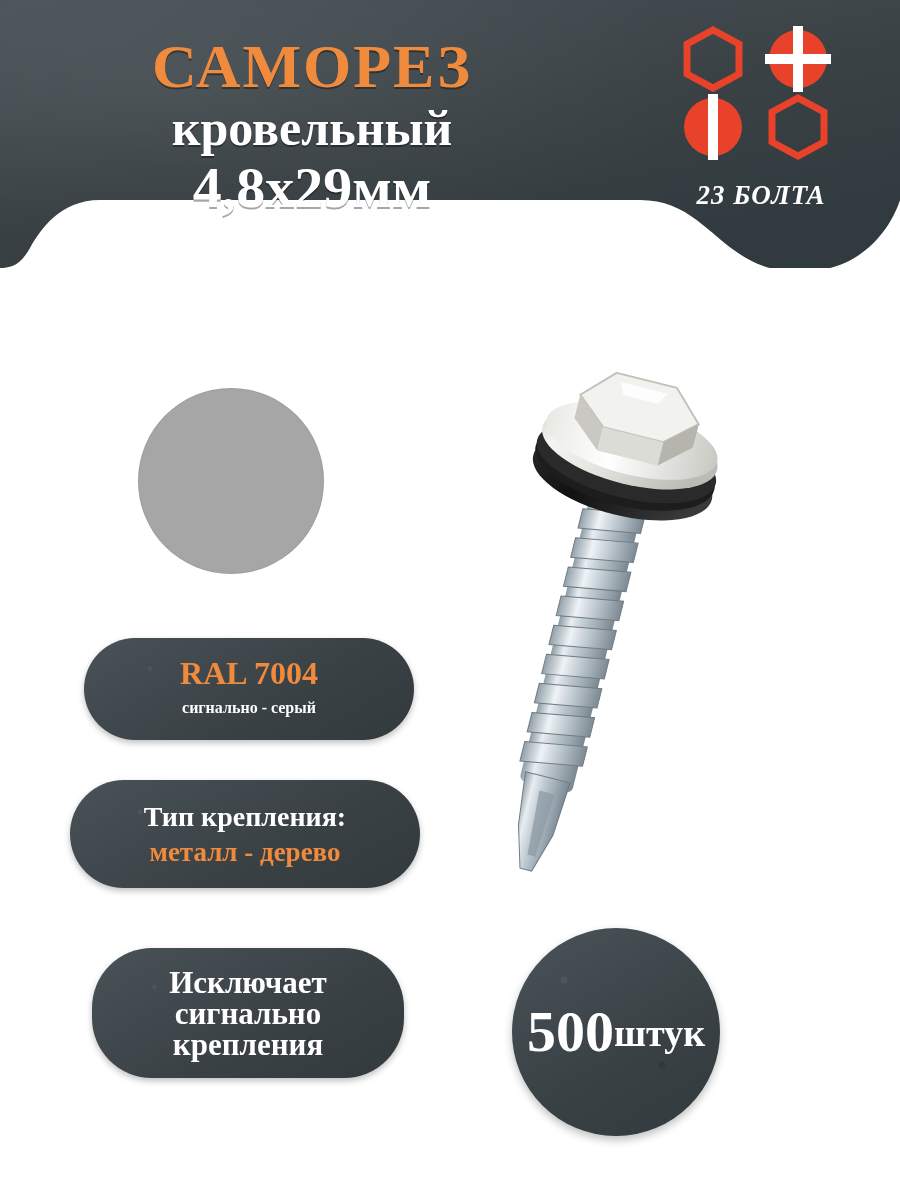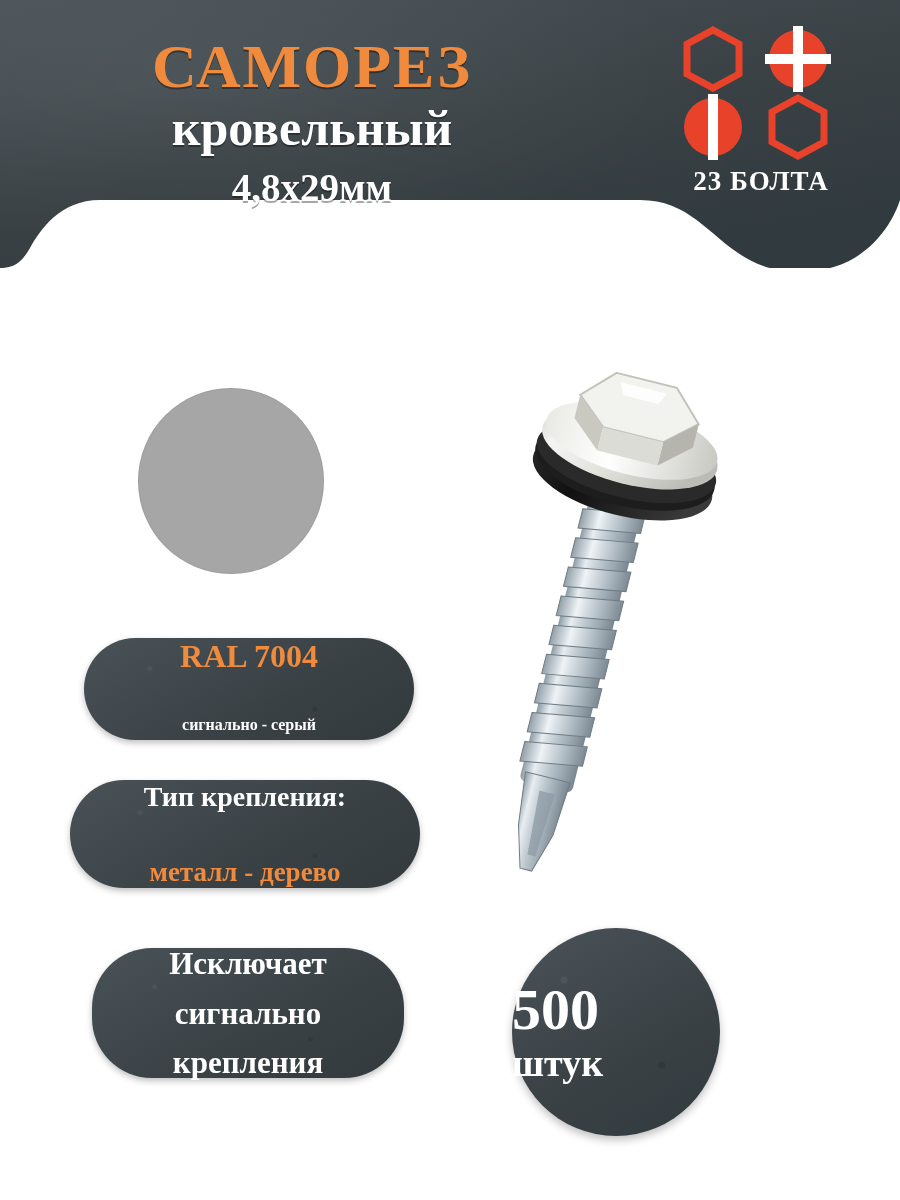--- a/index.html
+++ b/index.html
@@ -48,21 +48,21 @@
     font-weight: bold;
     font-size: 50px;
     line-height: 56px;
     color: #ffffff;
     margin-top: 2px;
     text-shadow: 0 2px 0 rgba(0,0,0,0.35);
   }
   .title-size {
     font-family: "Liberation Serif", serif;
     font-weight: bold;
-    font-size: 39px;
+    font-size: 58px;
     line-height: 52px;
     color: #ffffff;
     margin-top: 6px;
     text-shadow: 0 2px 0 rgba(0,0,0,0.35);
   }
 
   
   .brand {
     position: absolute;
     right: 34px;
@@ -75,21 +75,22 @@
     height: 134px;
     margin: 0 auto;
     position: relative;
   }
   .brand-name {
     font-family: "Liberation Serif", serif;
     font-weight: bold;
     font-size: 27px;
     color: #ffffff;
     letter-spacing: 1px;
-    margin-top: 6px;
+    margin-top: 20px;
+    font-style: italic;
   }
 
   
   .content {
     position: absolute;
     left: 0;
     top: 268px;
     width: 900px;
     height: 932px;
     background: #ffffff;
@@ -113,21 +114,21 @@
     background: #3a4246;
     background-image:
       radial-gradient(circle at 20% 30%, rgba(255,255,255,0.05) 0 2px, transparent 3px),
       radial-gradient(circle at 70% 70%, rgba(0,0,0,0.10) 0 2px, transparent 3px),
       linear-gradient(150deg, #495257 0%, #394145 60%, #323a3e 100%);
     border-radius: 60px;
     box-shadow: 0 3px 6px rgba(0,0,0,0.25);
     display: flex;
     flex-direction: column;
     align-items: center;
-    justify-content: space-between;
+    justify-content: center;
     text-align: center;
   }
   .pill .line-accent {
     color: #f08a3c;
     font-weight: bold;
     font-family: "Liberation Serif", serif;
   }
   .pill .line-white {
     color: #ffffff;
     font-weight: bold;
@@ -153,21 +154,22 @@
     width: 208px;
     height: 208px;
     border-radius: 50%;
     background: #3a4246;
     background-image:
       radial-gradient(circle at 25% 25%, rgba(255,255,255,0.06) 0 3px, transparent 4px),
       radial-gradient(circle at 72% 66%, rgba(0,0,0,0.12) 0 3px, transparent 4px),
       linear-gradient(150deg, #4a5358 0%, #394145 60%, #313a3e 100%);
     box-shadow: 0 4px 8px rgba(0,0,0,0.25);
     display: flex;
-    flex-direction: column;
+    flex-direction: row;
+    align-items: center;
     justify-content: center;
   }
   .qty-number {
     font-family: "Liberation Serif", serif;
     font-weight: bold;
     font-size: 58px;
     line-height: 60px;
     color: #ffffff;
   }
   .qty-unit {

